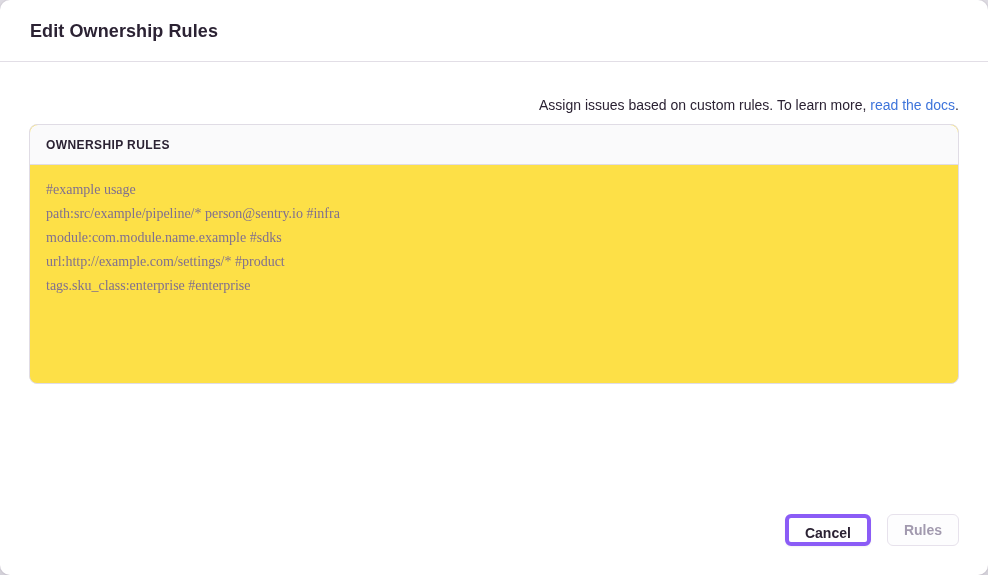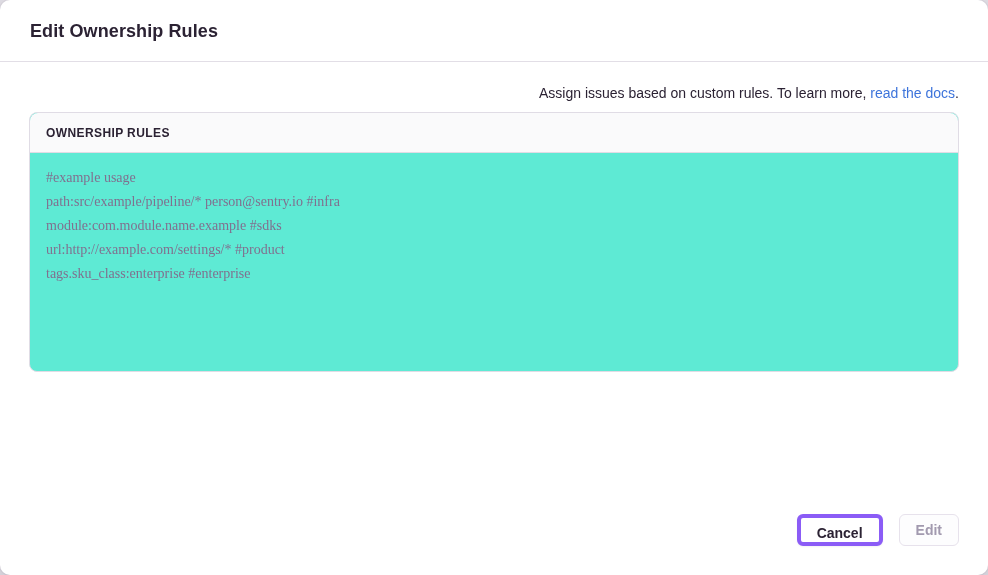--- a/index.html
+++ b/index.html
@@ -9,20 +9,21 @@
     font-family: "Liberation Sans", sans-serif;
     -webkit-font-smoothing: antialiased;
   }
   .modal {
     width: 988px; height: 575px;
     background: #ffffff;
     border-radius: 10px;
     box-shadow: 0 0 0 1px rgba(40,30,60,0.04), 0 8px 24px rgba(40,30,60,0.18);
     display: flex; flex-direction: column;
     overflow: hidden;
+    gap: 12px;
   }
   .modal-header {
     padding: 20px 30px 19px;
     border-bottom: 1px solid #e2dee6;
     flex: 0 0 auto;
   }
   .modal-title {
     font-size: 18px;
     line-height: 22px;
     font-weight: 700;
@@ -53,21 +54,21 @@
     font-size: 13px;
     line-height: 21px;
     color: #80708f;
     white-space: pre;
     overflow: hidden;
     margin-bottom: 24px;
   }
   .panel {
     border: 1px solid #e0dce5;
     border-radius: 8px;
-    background: #5eead4;
+    background: #fde047;
   }
   .panel-header {
     background: #fafafb;
     border-bottom: 1px solid #e0dce5;
     border-radius: 8px 8px 0 0;
     padding: 13px 16px 12px;
     font-size: 12px;
     line-height: 14px;
     font-weight: 700;
     letter-spacing: 0.4px;
@@ -142,16 +143,16 @@
 path:src/example/pipeline/* person@sentry.io #infra
 module:com.module.name.example #sdks
 url:http://example.com/settings/* #product
 tags.sku_class:enterprise #enterprise</textarea>
     </div>
 
   </div>
 
   <div class="modal-footer">
     <button class="btn btn-cancel">Cancel</button>
-    <button class="btn btn-save" disabled="">Edit</button>
+    <button class="btn btn-save" disabled="">Rules</button>
   </div>
 
 </div>
 
 </body></html>

